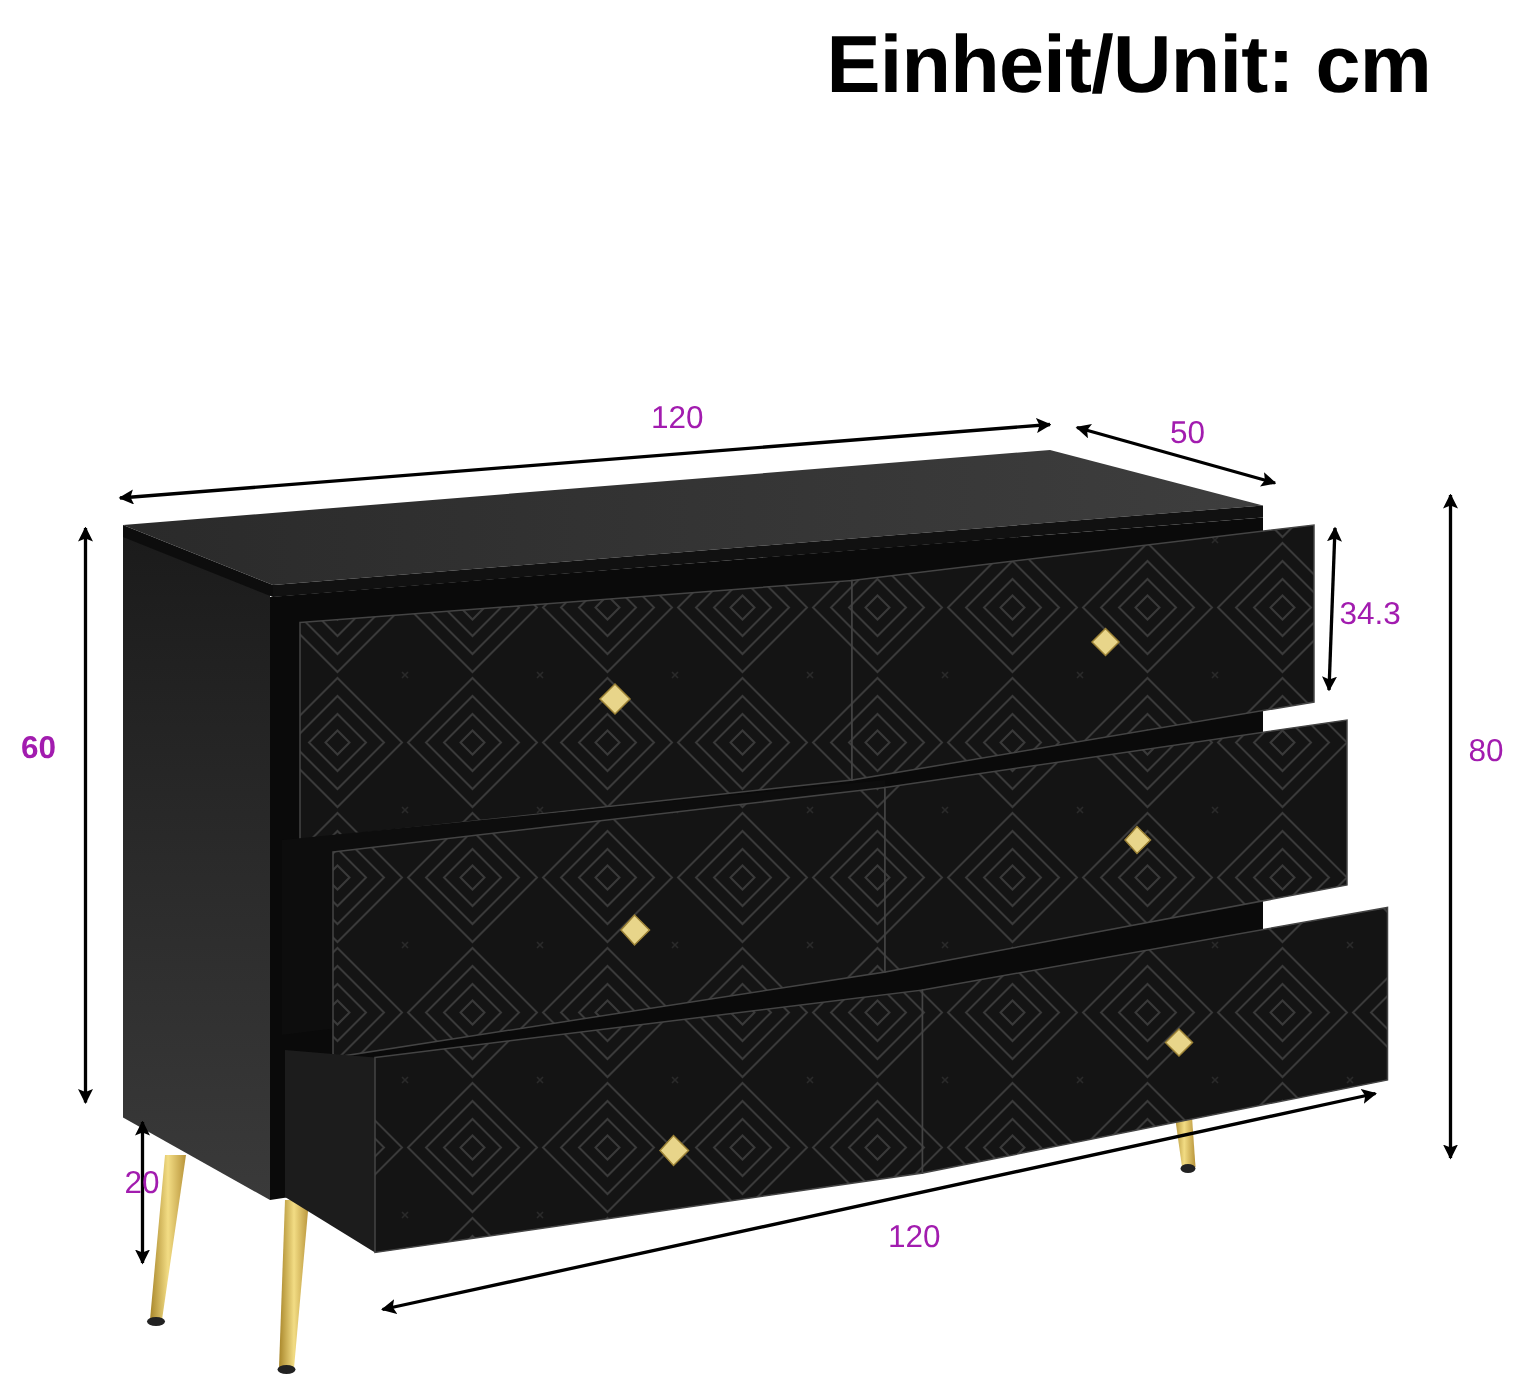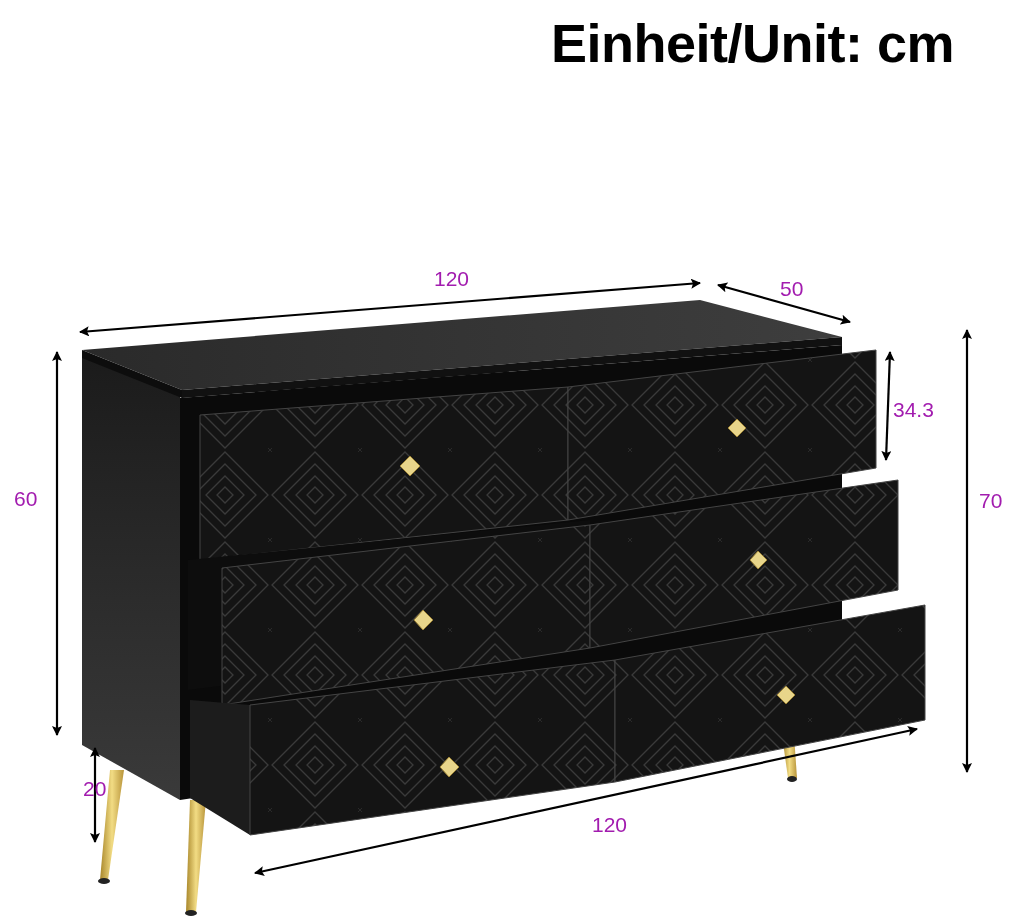--- a/index.html
+++ b/index.html
@@ -98,19 +98,19 @@
       <line x1="57" y1="352" x2="57" y2="735" marker-start="url(#ah)" marker-end="url(#ah)"></line>
       <line x1="890" y1="352" x2="886" y2="460" marker-start="url(#ah)" marker-end="url(#ah)"></line>
       <line x1="967" y1="330" x2="967" y2="772" marker-start="url(#ah)" marker-end="url(#ah)"></line>
       <line x1="95" y1="748" x2="95" y2="842" marker-start="url(#ah)" marker-end="url(#ah)"></line>
       <line x1="255" y1="873" x2="917" y2="729" marker-start="url(#ah)" marker-end="url(#ah)"></line>
     </g>
   </svg>
 
   <div class="dim-label" style="left:434px;top:266px;">120</div>
   <div class="dim-label" style="left:780px;top:276px;">50</div>
-  <div class="dim-label" style="left:14px;top:486px;">60</div>
+  <div class="dim-label" style="left:14px;top:486px;font-weight:bold;">60</div>
   <div class="dim-label" style="left:893px;top:397px;">34.3</div>
-  <div class="dim-label" style="left:979px;top:488px;">70</div>
+  <div class="dim-label" style="left:979px;top:488px;">80</div>
   <div class="dim-label" style="left:56px;top:776px;margin-left:27px;">20</div>
   <div class="dim-label" style="left:592px;top:812px;">120</div>
 
 </div>
 
 </body></html>

